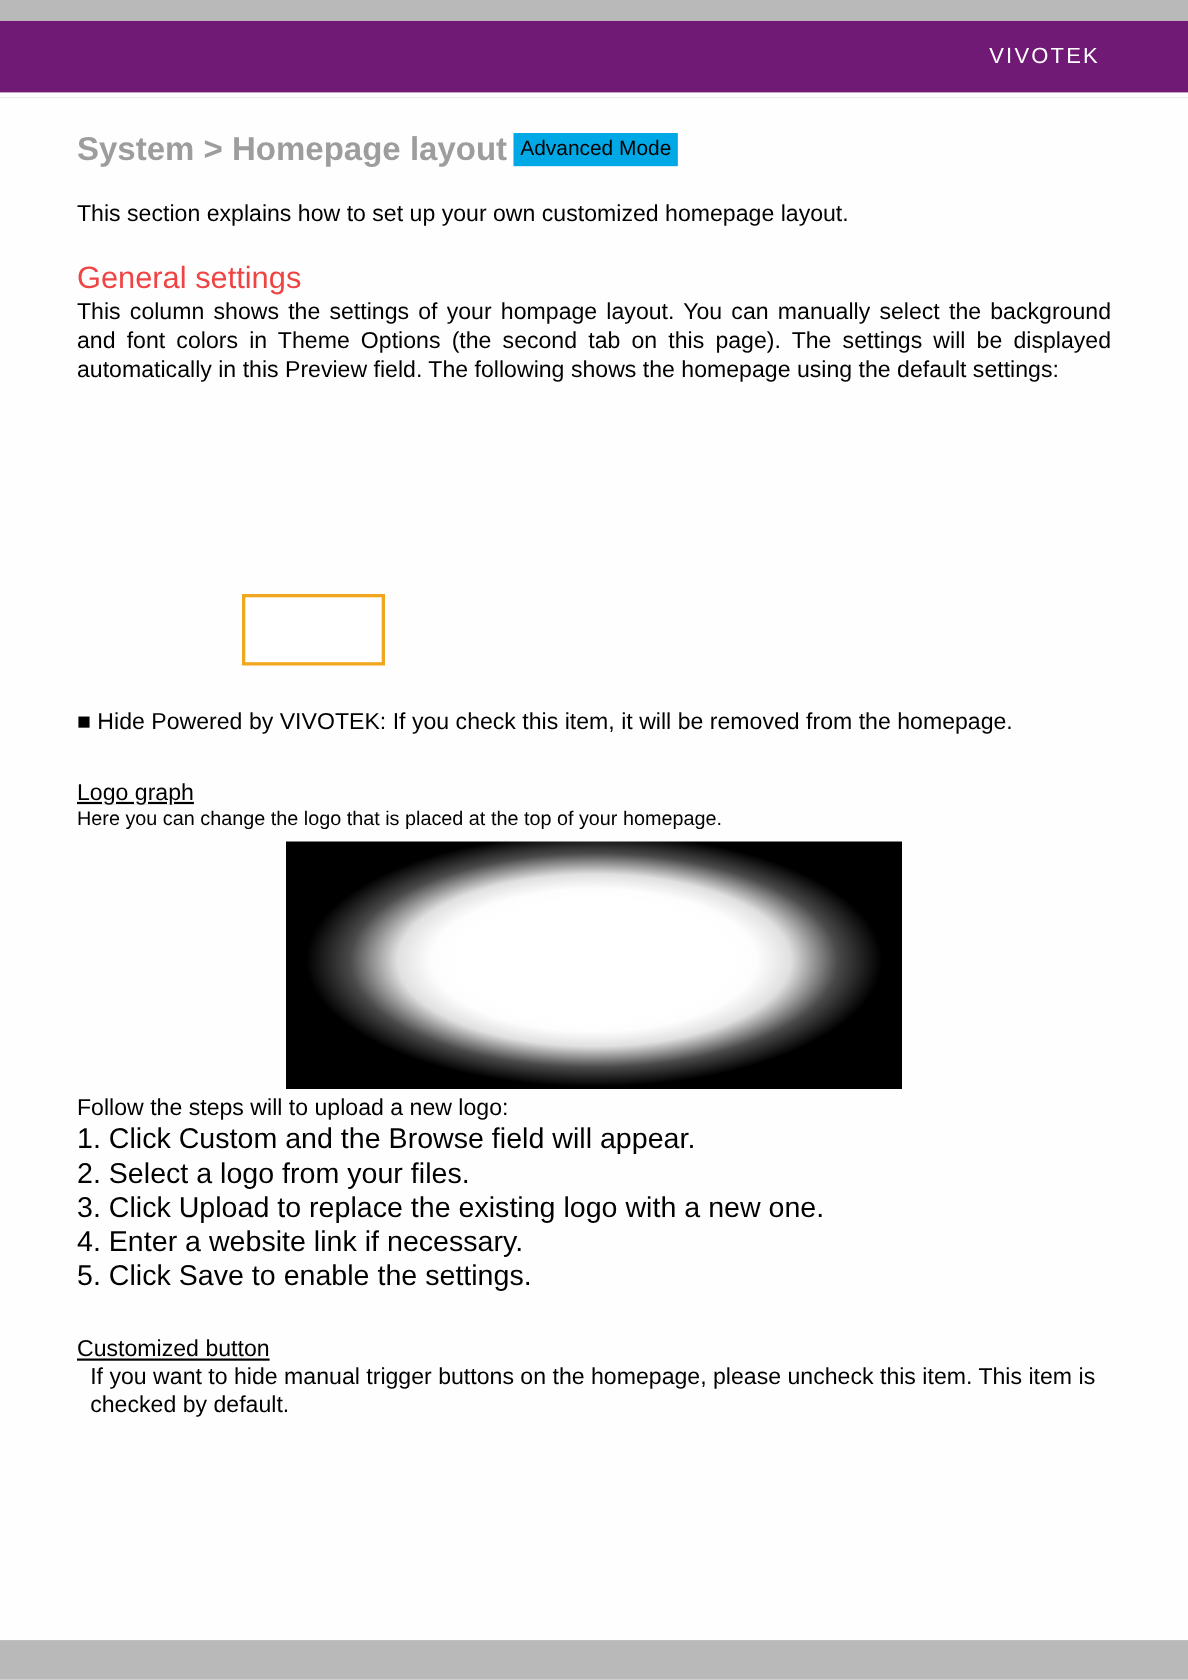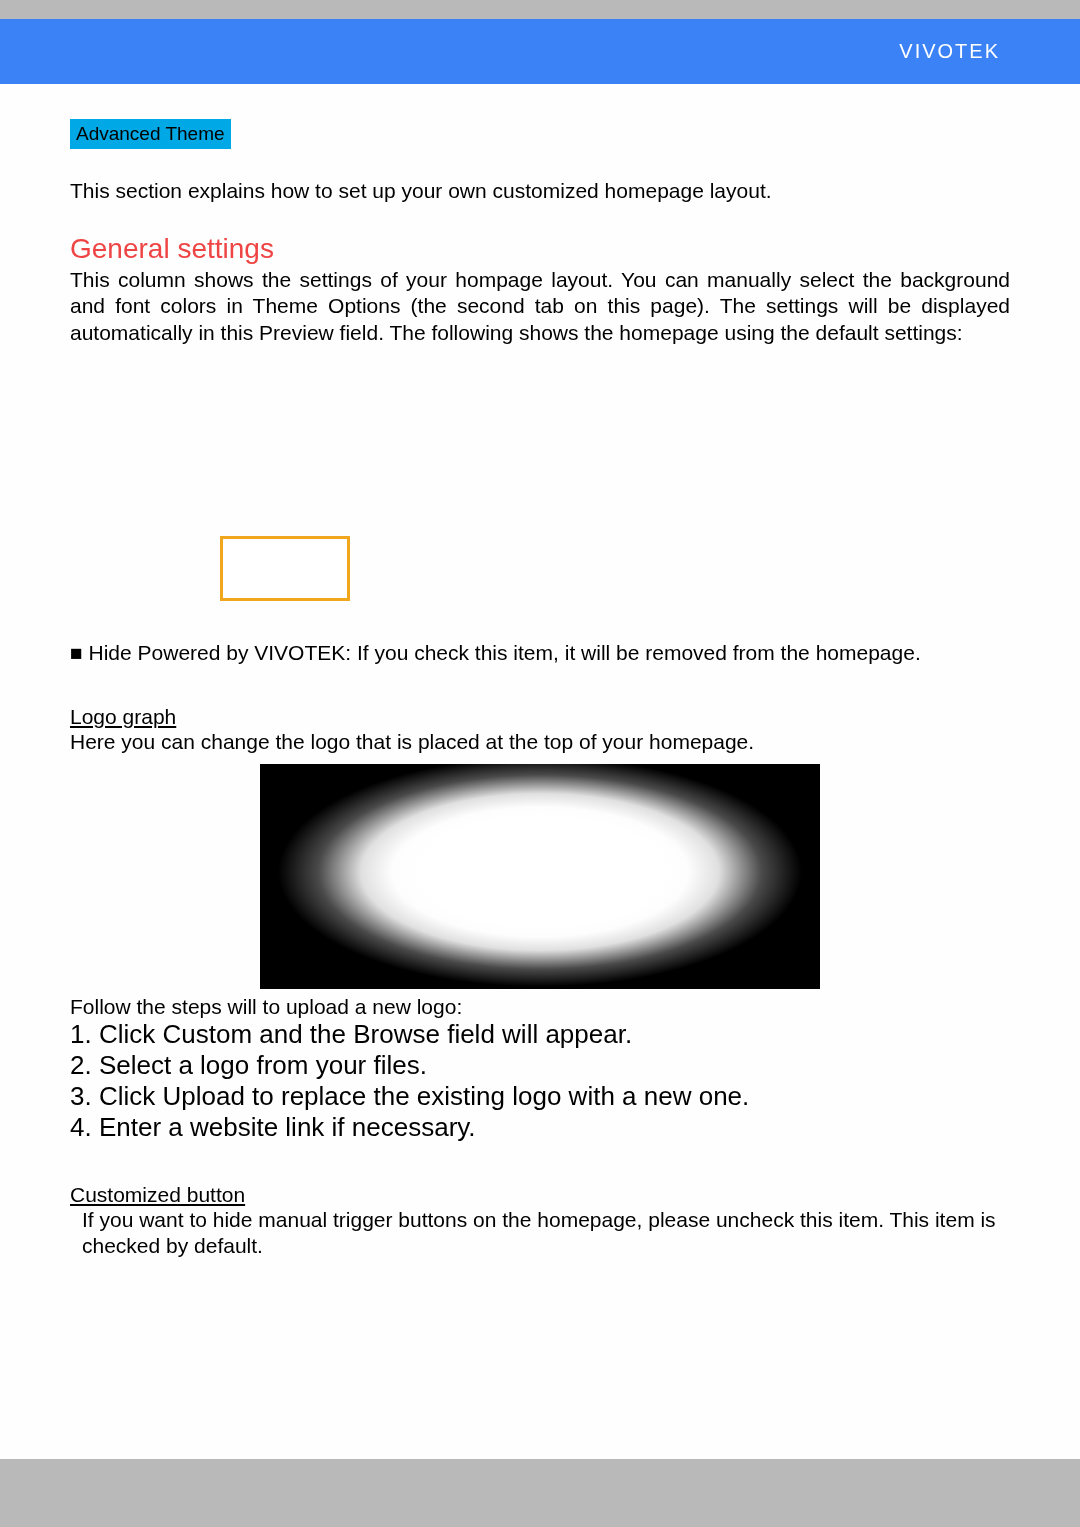--- a/index.html
+++ b/index.html
@@ -13,21 +13,21 @@
   .page {
     position: absolute;
     top: 19px;
     left: 0;
     width: 1080px;
     background: #fefefe;
     padding-bottom: 200px;
   }
   .topbar {
     height: 70px;
-    background: #3b82f6;
+    background: #701a75;
     border-bottom: 5px solid #fefefe;
     display: flex;
     align-items: center;
     justify-content: flex-end;
     padding-right: 80px;
   }
   .brand {
     color: #ffffff;
     font-size: 20px;
     letter-spacing: 2px;
@@ -93,21 +93,21 @@
     font-family: Arial, sans-serif;
   }
   .subheading {
     font-size: 21px;
     color: #000;
     text-decoration: underline;
     font-family: Arial, sans-serif;
     margin-bottom: 1px;
   }
   .logo-desc {
-    font-size: 21px;
+    font-size: 18px;
     color: #000;
     margin-bottom: 10px;
     font-family: Arial, sans-serif;
   }
   .image-block {
     width: 560px;
     height: 225px;
     margin: 0 auto 6px auto;
     background: radial-gradient(ellipse 55% 60% at 50% 48%, #ffffff 40%, #fdfdfd 48%, #e0e0e0 58%, #4a4a4a 72%, #000000 85%);
   }
@@ -145,21 +145,22 @@
 
 <div class="page">
 
   <div class="topbar">
     <span class="brand">VIVOTEK</span>
   </div>
 
   <div class="content">
 
     <div class="title-row">
-      <span class="mode-badge">Advanced Theme</span>
+      <span class="title-text">System &gt; Homepage layout</span>
+      <span class="mode-badge">Advanced Mode</span>
     </div>
 
     <p class="intro">This section explains how to set up your own customized homepage layout.</p>
 
     <div>
       <div class="section-heading">General settings</div>
       <p class="body-text justify">This column shows the settings of your hompage layout. You can manually select the background and font colors in Theme Options (the second tab on this page). The settings will be displayed automatically in this Preview field. The following shows the homepage using the default settings:</p>
     </div>
 
     <div class="orange-box-wrap">
@@ -173,20 +174,21 @@
       <p class="logo-desc">Here you can change the logo that is placed at the top of your homepage.</p>
 
       <div class="image-block"></div>
 
       <div class="steps-block">
         <div class="steps-intro">Follow the steps will to upload a new logo:</div>
         <div class="step">1. Click Custom and the Browse field will appear.</div>
         <div class="step">2. Select a logo from your files.</div>
         <div class="step">3. Click Upload to replace the existing logo with a new one.</div>
         <div class="step">4. Enter a website link if necessary.</div>
+        <div class="step">5. Click Save to enable the settings.</div>
       </div>
     </div>
 
     <div>
       <div class="subheading">Customized button</div>
       <p class="custom-btn-desc">If you want to hide manual trigger buttons on the homepage, please uncheck this item. This item is checked by default.</p>
     </div>
 
   </div>
 

